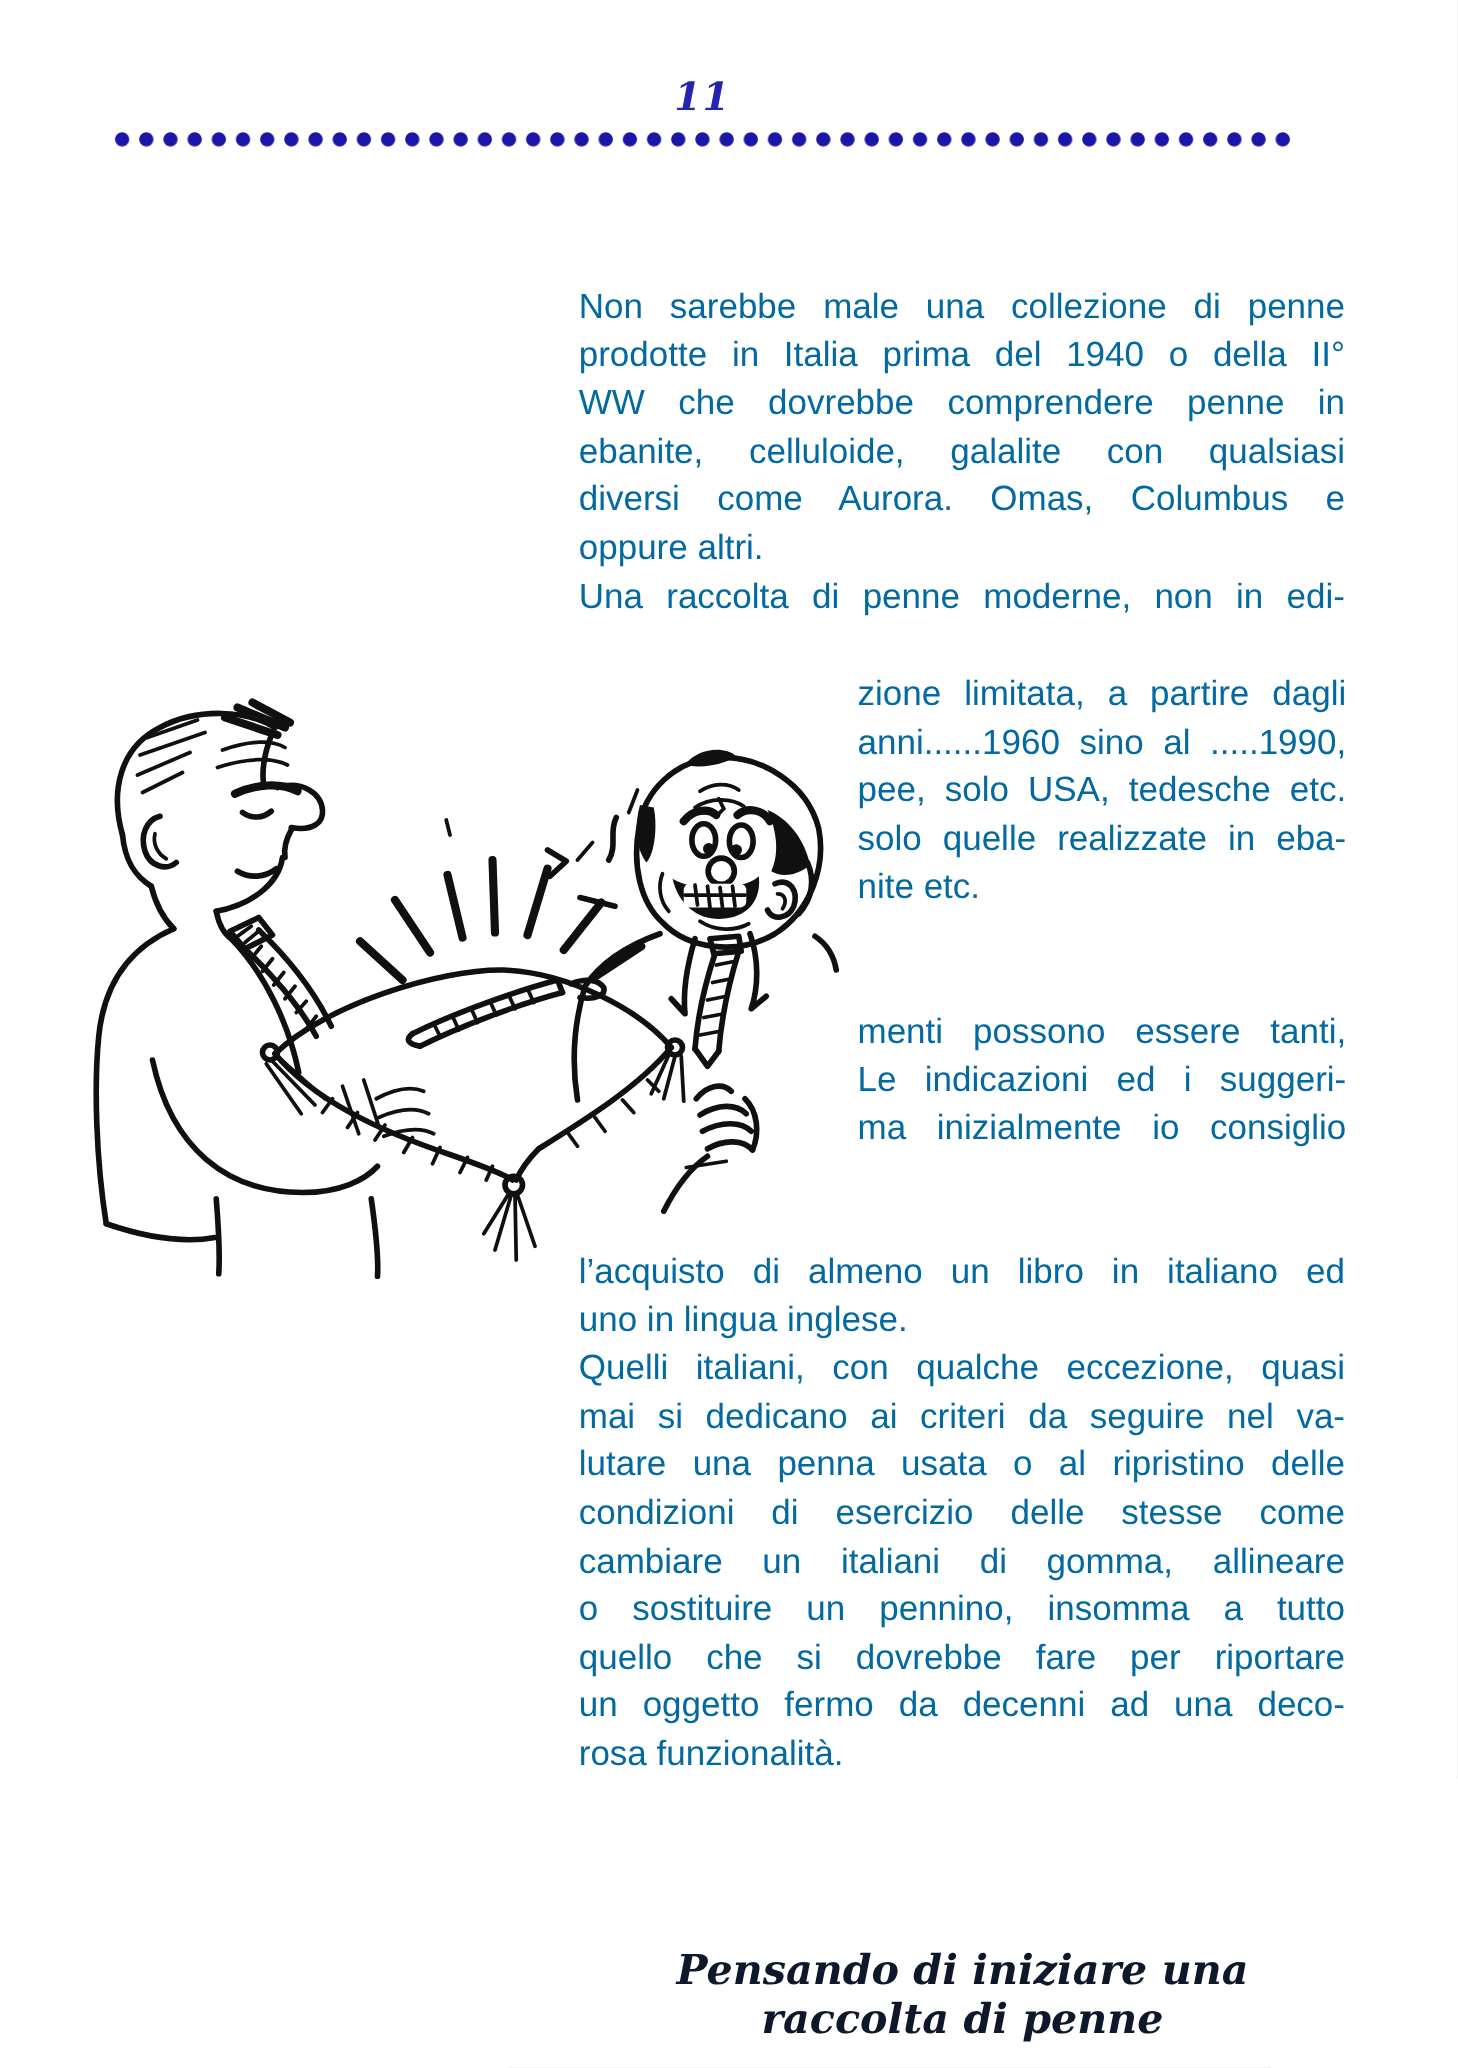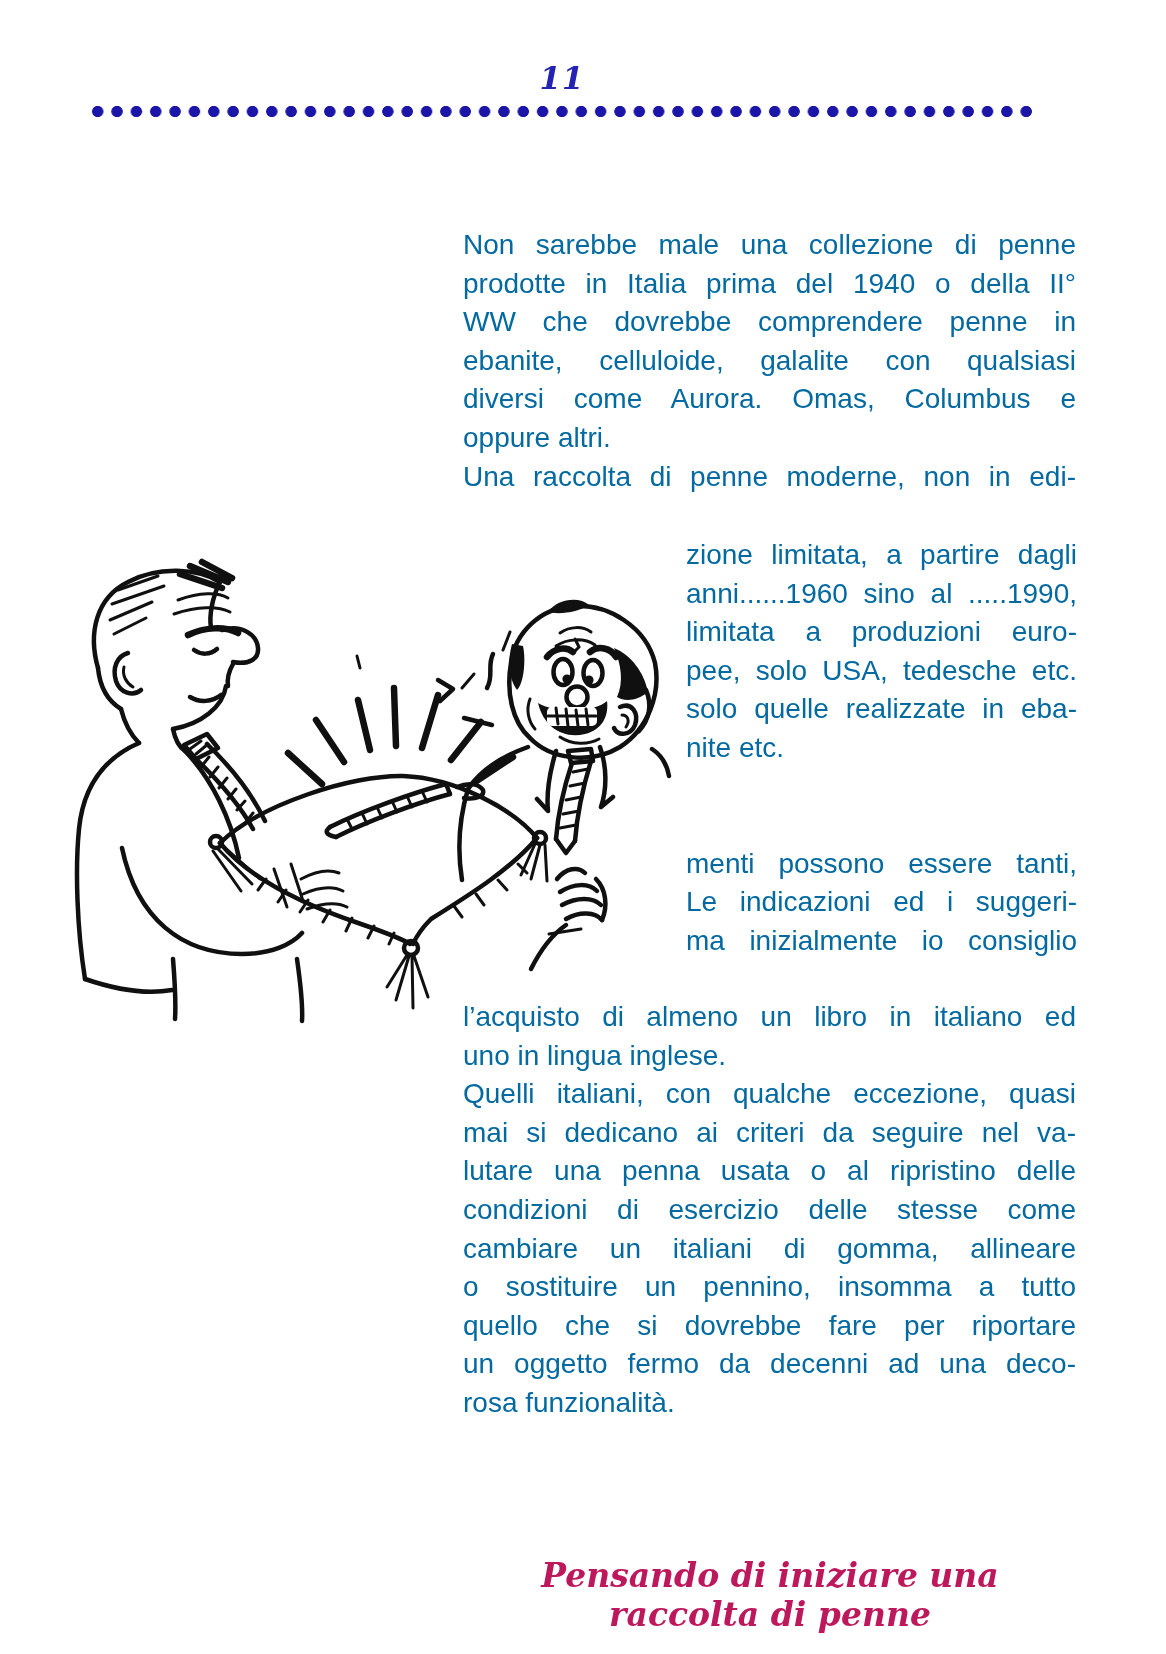--- a/index.html
+++ b/index.html
@@ -27,21 +27,21 @@
     text-align:left;
   }
   .line.j{ text-align:justify; text-align-last:justify; }
   .illus{
     position:absolute; left:60px; top:538px; width:612px; height:492px;
   }
   .illus svg{ display:block; width:100%; height:100%; }
   .footer{
     position:absolute; left:463px; top:1556px; width:614px; text-align:center;
     font-family:"DejaVu Serif", serif; font-style:italic; font-weight:700;
-    font-size:33px; color:#be185d;
+    font-size:33px; color:#0f172a;
   }
   .ln{ stroke:#101010; stroke-width:4.5; fill:none; stroke-linecap:round; stroke-linejoin:round; }
   .thin{ stroke:#101010; stroke-width:3; fill:none; stroke-linecap:round; }
   .thick{ stroke:#101010; stroke-width:6.5; fill:none; stroke-linecap:round; }
   .dark{ fill:#101010; stroke:none; }
 </style>
 </head>
 <body>
 
 <div class="page">
@@ -187,21 +187,20 @@
         <path class="ln" d="M542,382 C548,368 546,351 536,341"></path>
         <path class="ln" d="M471,431 C481,411 493,396 506,387"></path>
         <path class="thin" d="M489,396 L521,391"></path>
       </g>
     </svg>
   </div>
 
   <div class="text-block text-narrow">
       <div class="line j">zione limitata, a partire dagli</div>
       <div class="line j">anni......1960 sino al .....1990,</div>
-      <div class="line j">limitata a produzioni euro-</div>
       <div class="line j">pee, solo USA, tedesche etc.</div>
       <div class="line j">solo quelle realizzate in eba-</div>
       <div class="line">nite etc.</div>
       <div class="line">&nbsp;</div>
       <div class="line">&nbsp;</div>
       <div class="line j">menti possono essere tanti,</div>
       <div class="line j">Le indicazioni ed i suggeri-</div>
       <div class="line j">ma inizialmente io consiglio</div>
     </div>
   <div class="text-block text-bottom">

